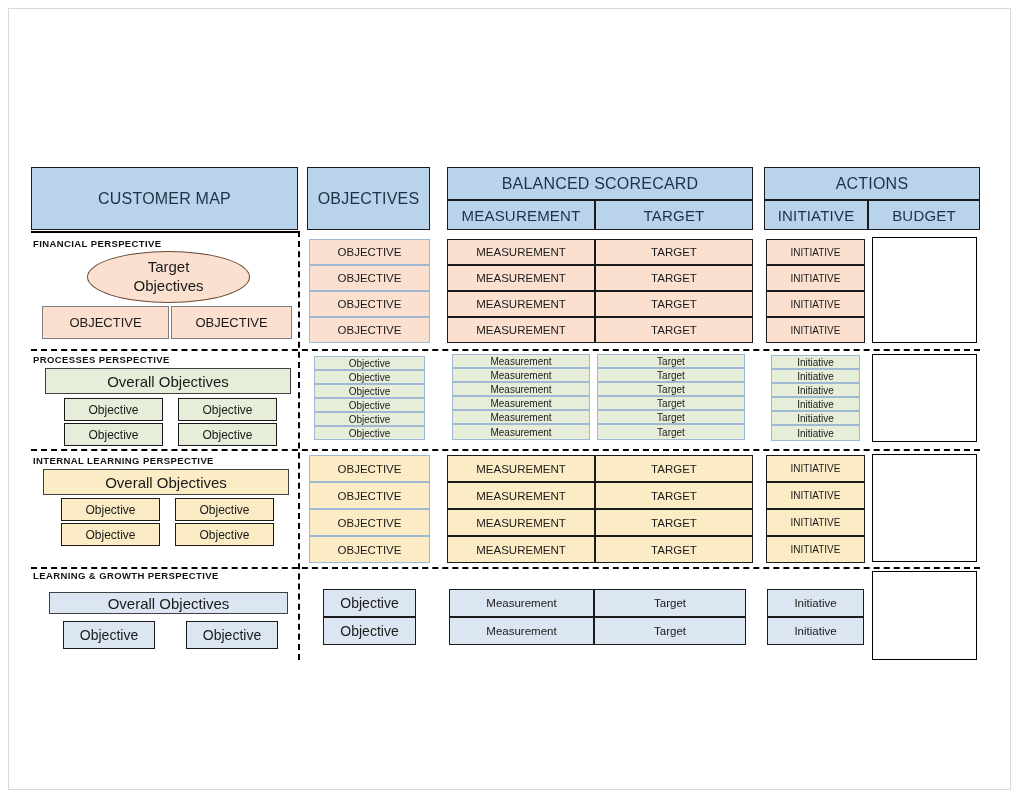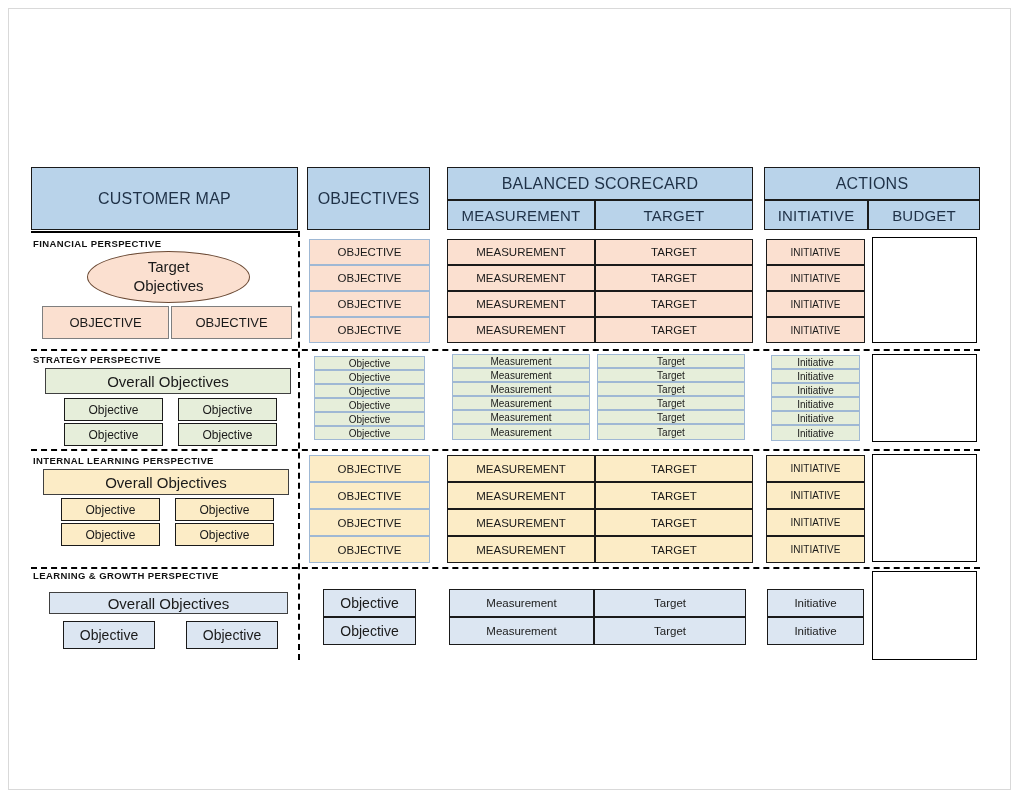--- a/index.html
+++ b/index.html
@@ -232,21 +232,21 @@
   <div class="box f-fin b-dark t10" style="left:766px; top:291px; width:99px; height:26px;">
     <span>INITIATIVE</span>
   </div>
   <div class="box f-fin b-dark t10" style="left:766px; top:317px; width:99px; height:26px;">
     <span>INITIATIVE</span>
   </div>
 
   <div class="budget-box" style="left:872px; top:237px; width:105px; height:106px;"></div>
 
   <div class="persp-label" style="left:33px; top:354px;">
-    <span>STRATEGY  PERSPECTIVE</span>
+    <span>PROCESSES  PERSPECTIVE</span>
   </div>
 
   <div class="box f-cus b-med t15" style="left:45px; top:368px; width:246px; height:26px;">
     <span>Overall Objectives</span>
   </div>
 
   <div class="box f-cus b-dark t12" style="left:64px; top:398px; width:99px; height:23px;">
     <span>Objective</span>
   </div>
   <div class="box f-cus b-dark t12" style="left:178px; top:398px; width:99px; height:23px;">

